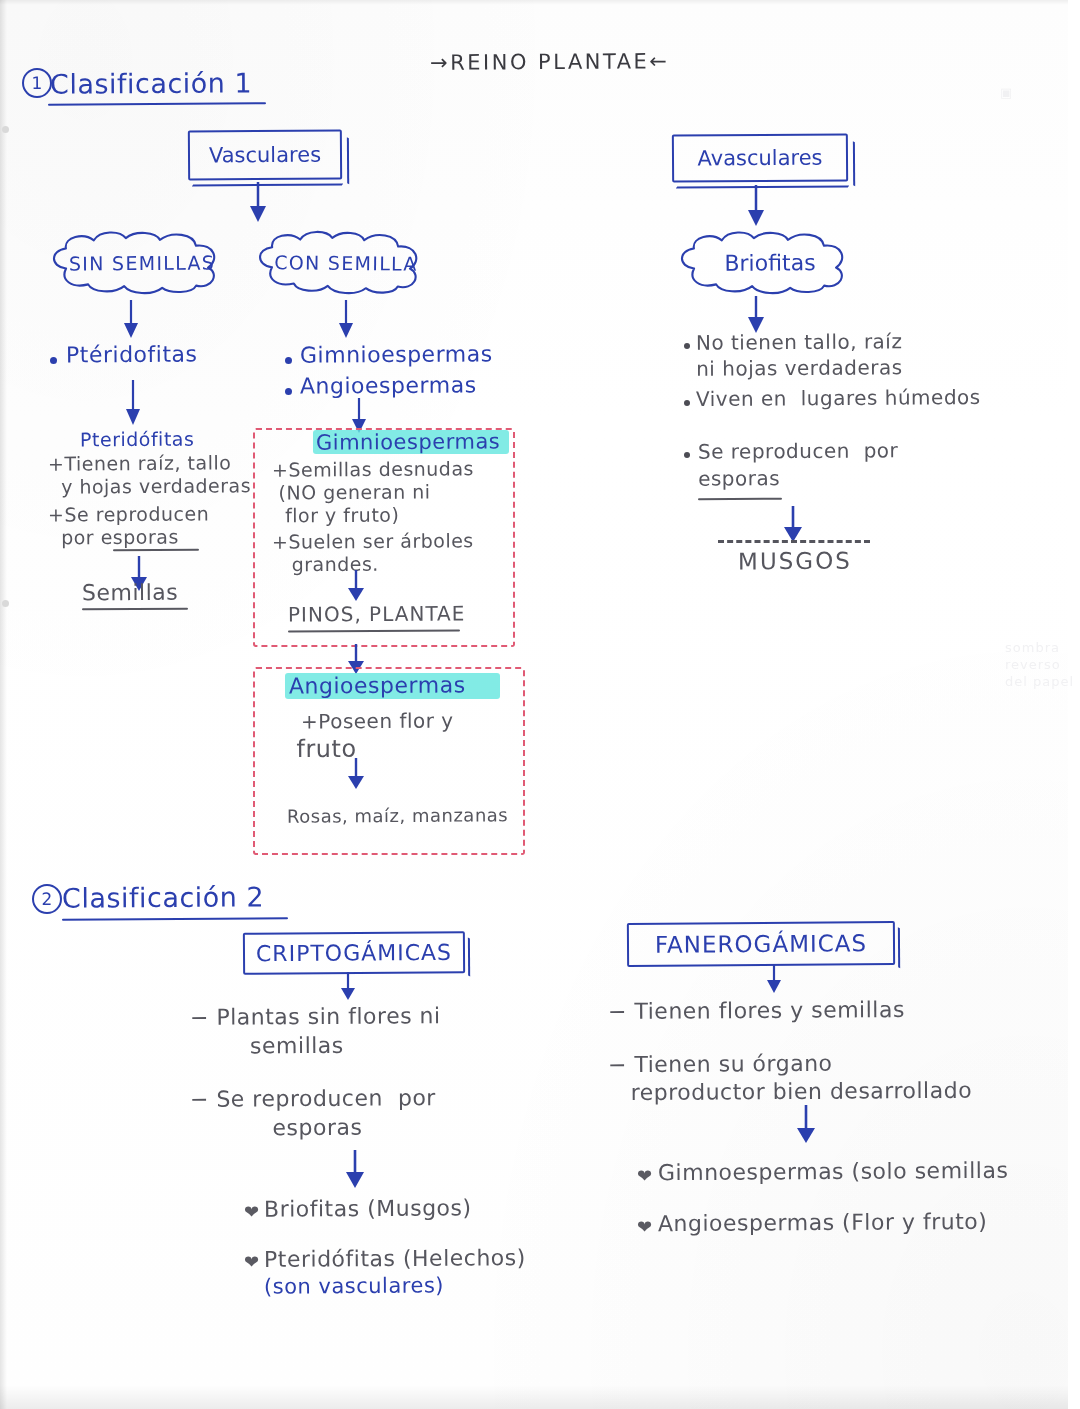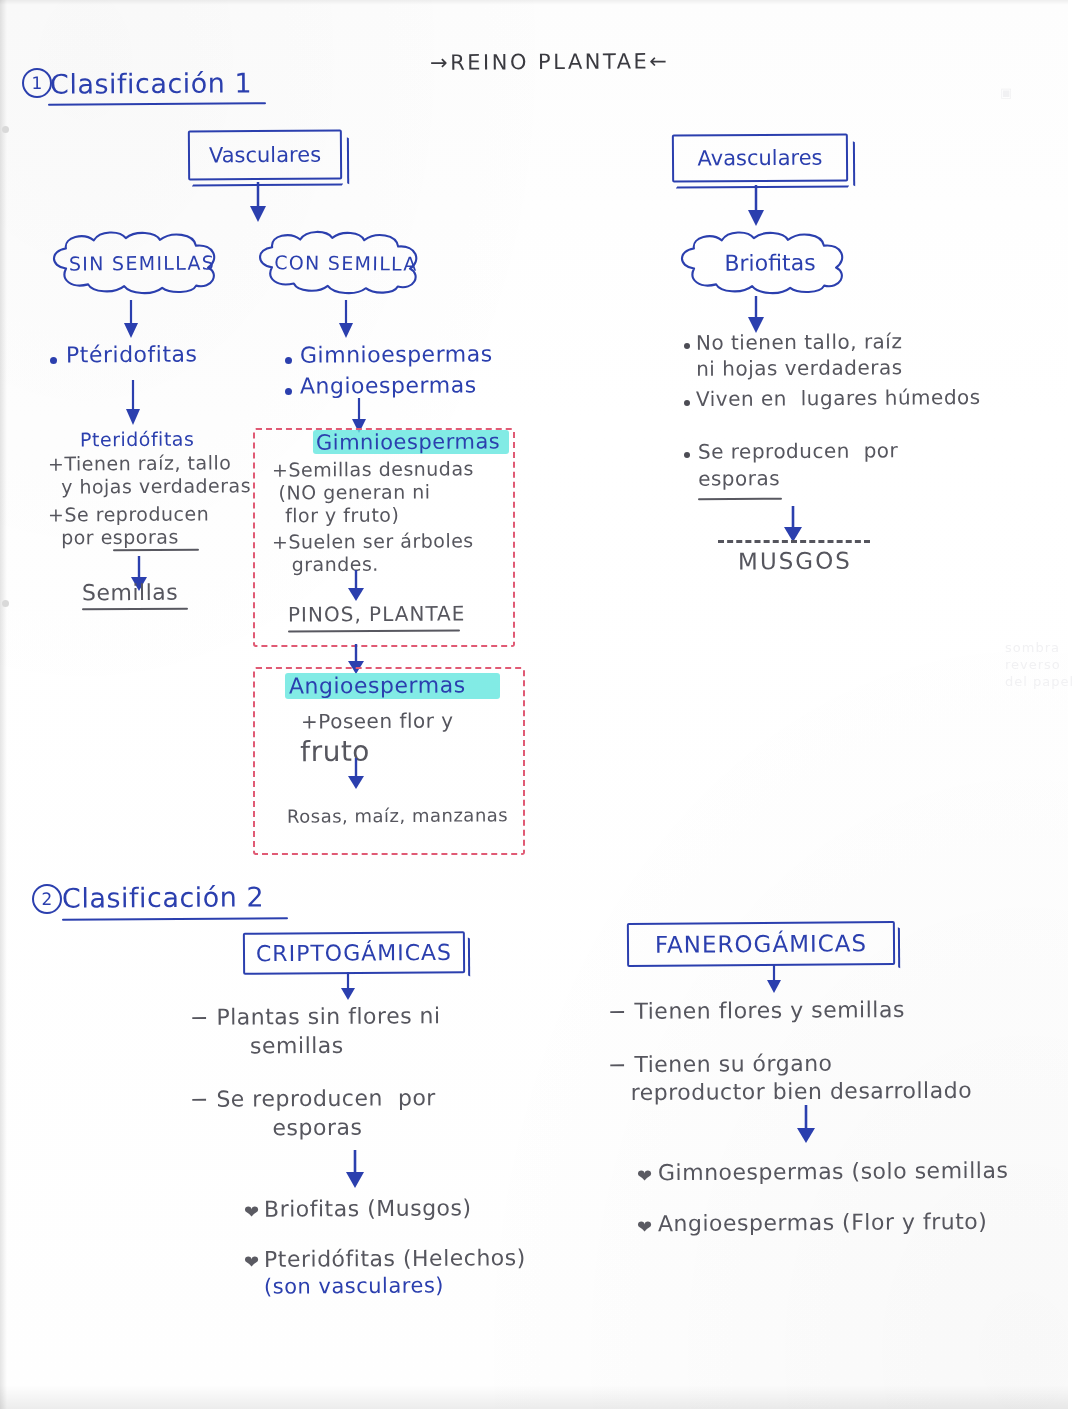--- a/index.html
+++ b/index.html
@@ -259,21 +259,21 @@
       <polygon points="11,30 3,17 19,17" fill="#2b3fae"></polygon>
     </svg>
   </div>
 
   <div class="pinkframe" style="left:253px;top:667px;width:268px;height:184px;"></div>
 
   <div class="hl" style="left:285px;top:673px;width:215px;height:26px;"></div>
   <div class="hand blue tilt-c" style="left:289px;top:673px;font-size:22px;">Angioespermas</div>
 
   <div class="hand pencil tilt-c" style="left:272px;top:710px;font-size:20px;margin-left:29px;">+Poseen flor y</div>
-  <div class="hand pencil tilt-c" style="left:272px;top:735px;font-size:28px;">   fruto</div>
+  <div class="hand pencil tilt-c" style="left:272px;top:735px;font-size:24px;">   fruto</div>
 
   <div class="arrow" style="left:345px;top:758px;">
     <svg width="22" height="34" viewBox="0 0 22 34">
       <line x1="11" y1="0" x2="11" y2="19" stroke="#2b3fae" stroke-width="2.4"></line>
       <polygon points="11,31 3,18 19,18" fill="#2b3fae"></polygon>
     </svg>
   </div>
 
   <div class="hand pencil tilt-c" style="left:287px;top:805px;font-size:18px;">Rosas, maíz, manzanas</div>
 

